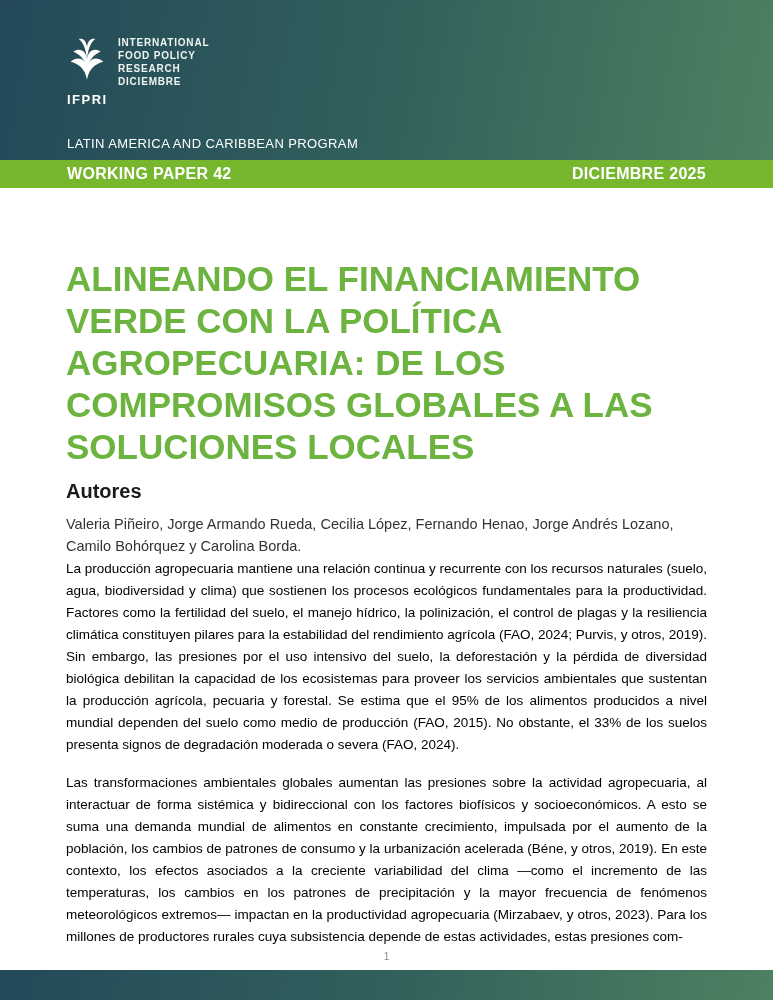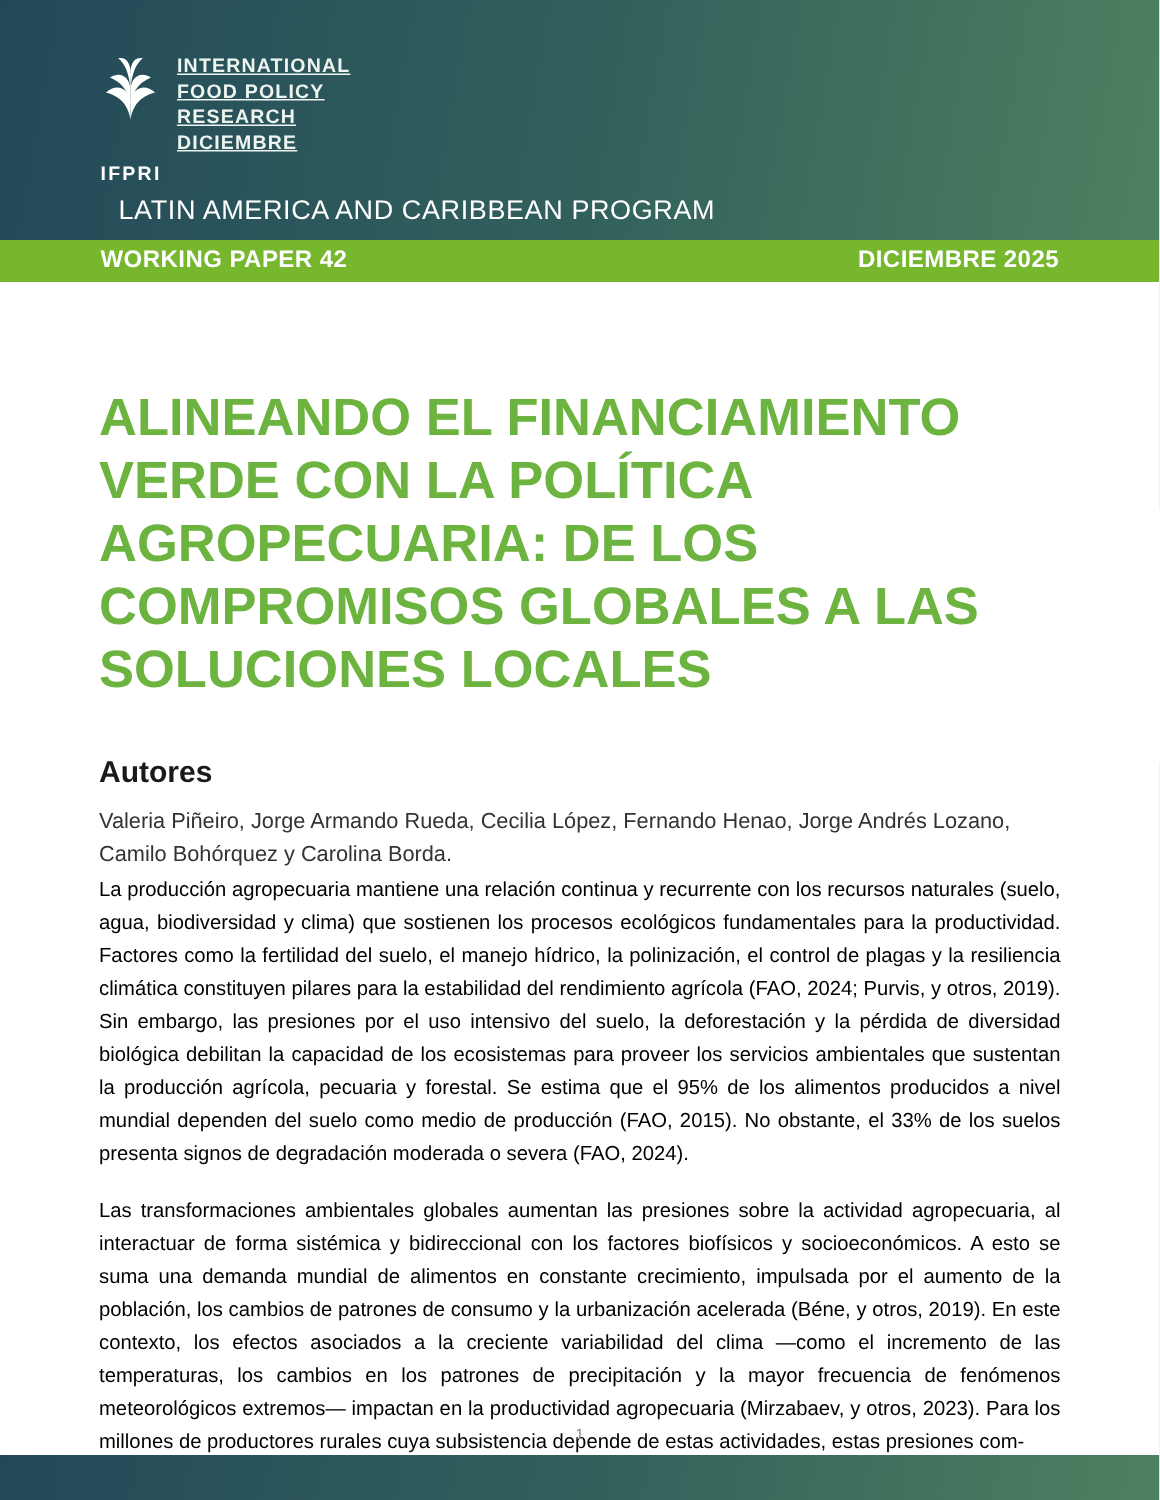--- a/index.html
+++ b/index.html
@@ -17,39 +17,38 @@
     position:relative;
     height:160px;
     background:linear-gradient(100deg,#234959 0%,#32615c 52%,#4d8160 100%);
     box-sizing:border-box;
     padding:34px 0 0 67px;
   }
   .logo-top{display:flex;align-items:flex-start;gap:11px;}
   .logo-icon{flex:0 0 auto;margin-top:1px;}
   .org-lines{
     color:#eef4ef;
-    font-size:13px;
+    font-size:10px;
     font-weight:bold;
     letter-spacing:.8px;
     line-height:1.3;
     padding-top:2px;
-    text-decoration:underline;
   }
   .acronym{
     color:#ffffff;
     font-weight:bold;
     font-size:13px;
     letter-spacing:1.5px;
     margin-top:4px;
   }
   .program-line{
     position:absolute;
-    left:79px;bottom:9px;
+    left:67px;bottom:9px;
     color:#ffffff;
-    font-size:18px;
+    font-size:13px;
     letter-spacing:.4px;
   }
   
   .green-bar{
     height:28px;
     background:#76b72e;
     display:flex;
     justify-content:space-between;
     align-items:center;
     padding:0 67px;
@@ -61,21 +60,21 @@
   
   .content{padding:0 66px;}
   .doc-title{
     margin:70px 0 0 0;
     color:#6cb33f;
     font-size:35px;
     font-weight:bold;
     line-height:1.2;
   }
   .authors-heading{
-    margin:36px 0 10px 0;
+    margin:12px 0 10px 0;
     color:#1a1a1a;
     font-size:20px;
     font-weight:bold;
   }
   .authors{
     margin:0;
     color:#333333;
     font-size:14.5px;
     line-height:1.55;
   }

